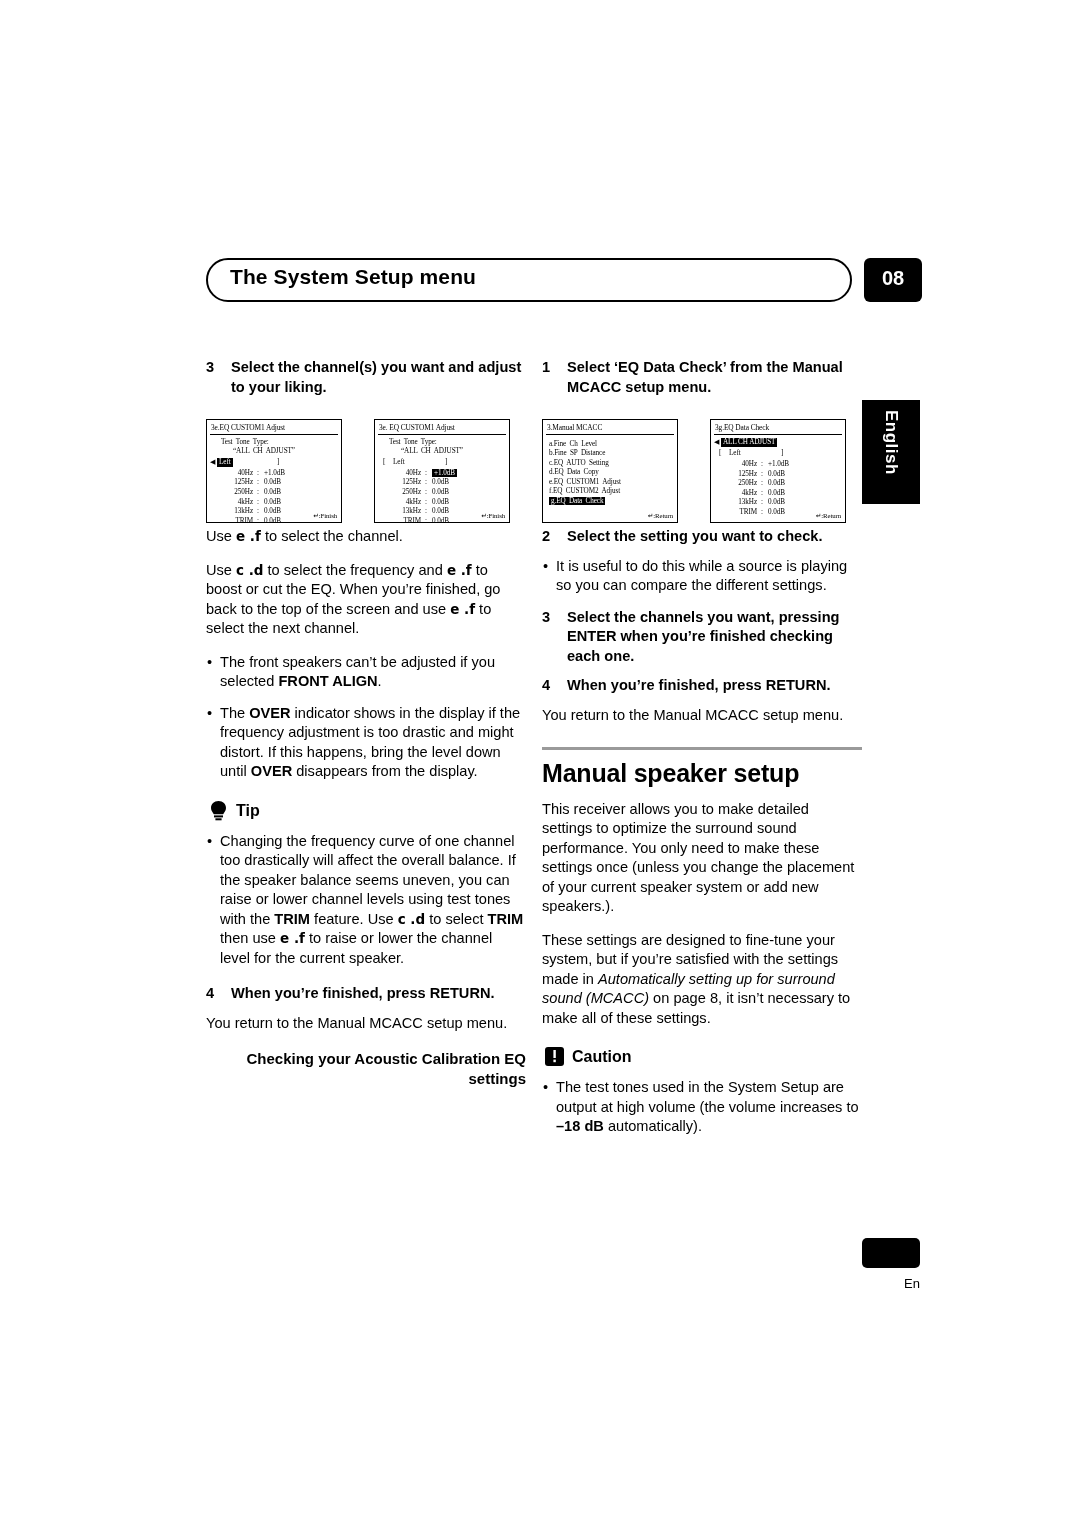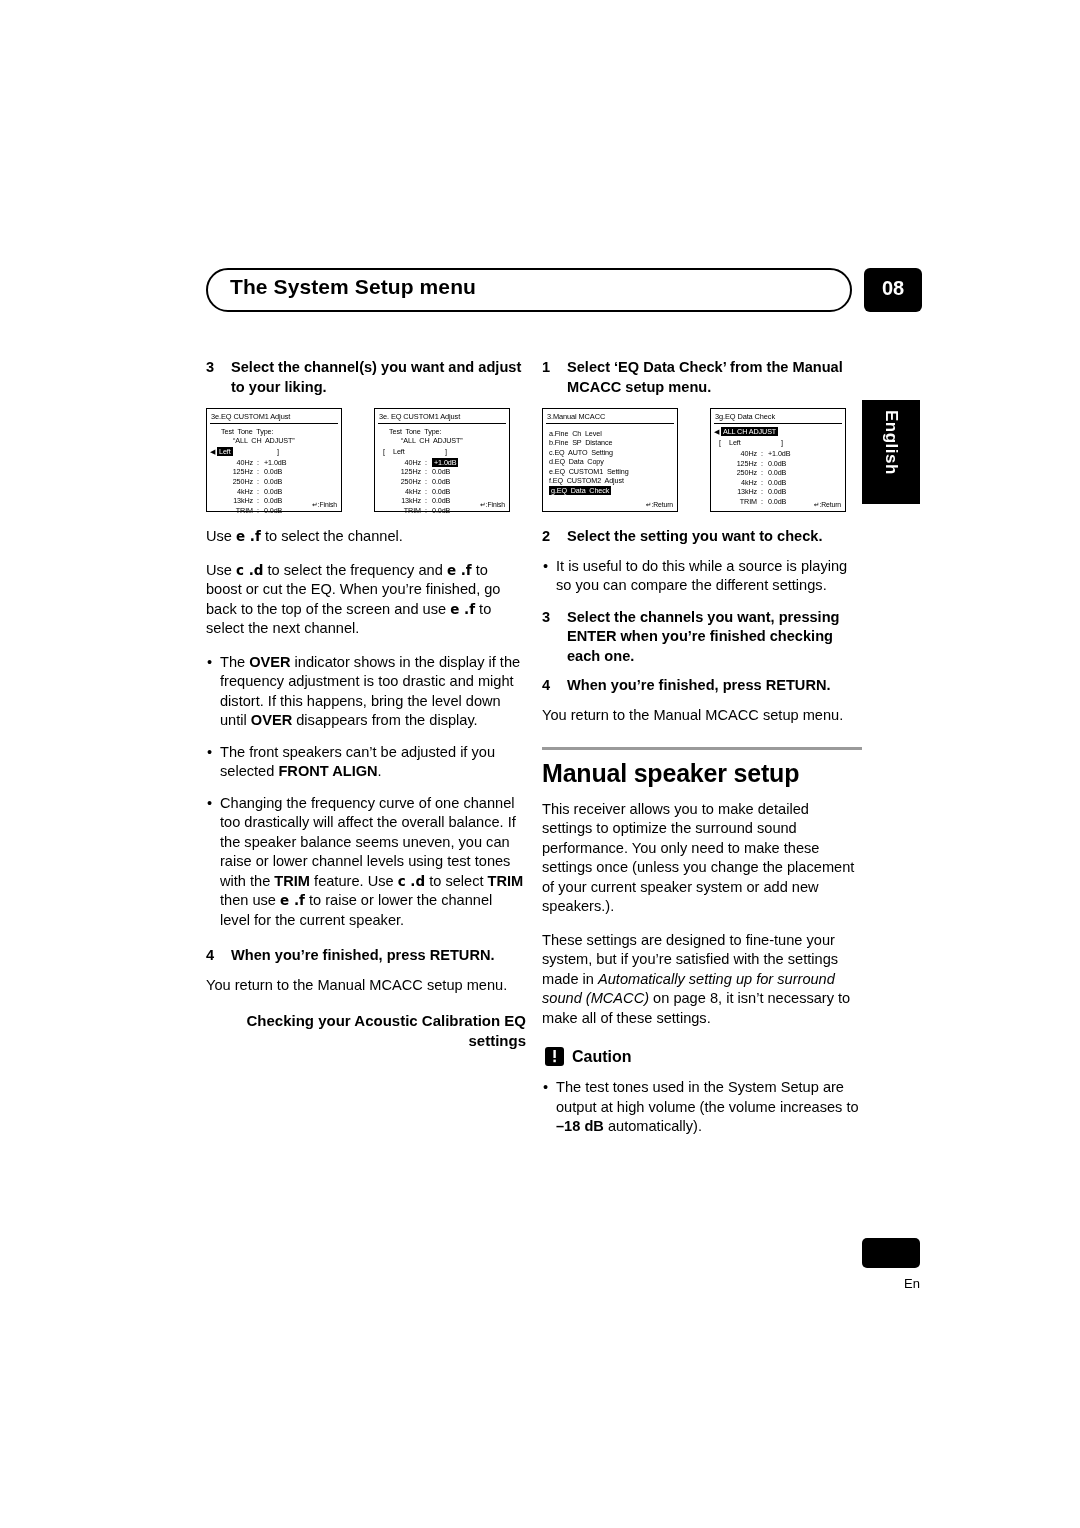--- a/index.html
+++ b/index.html
@@ -19,21 +19,21 @@
     position: absolute;
     left: 0; top: 0;
     width: 1080px;
     height: 1528px;
   }
 
   
   .header {
     position: absolute;
     left: 206px;
-    top: 268px;
+    top: 258px;
     width: 716px;
     height: 48px;
   }
   .header-bar {
     position: absolute;
     left: 0; top: 0;
     width: 646px;
     height: 44px;
     border: 2px solid #000;
     border-radius: 22px;
@@ -131,26 +131,26 @@
   }
 
   
   .osd-row {
     position: relative;
     height: 106px;
     margin-bottom: 14px;
   }
   .osd {
     position: absolute;
-    top: 1px;
+    top: 12px;
     width: 136px;
     height: 104px;
     border: 1.5px solid #000;
     box-sizing: border-box;
-    font-family: Liberation Sans, sans-serif;
+    font-family: Liberation Serif, serif;
     font-size: 7.2px;
     line-height: 9.4px;
     letter-spacing: -0.1px;
     background: #fff;
   }
   .osd .title {
     position: absolute;
     left: 4px;
     top: 2.5px;
     font-size: 7.4px;
@@ -377,24 +377,34 @@
             </table>
         </div>
         <div class="foot">↵:Finish</div>
       </div>
     </div>
 
     <p><span>Use </span><span class="nav-key">e .f</span><span> to select the channel.</span></p>
 
     <p><span>Use </span><span class="nav-key">c .d</span><span> to select the frequency and </span><span class="nav-key">e .f</span><span> to boost or cut the EQ. When you’re finished, go back to the top of the screen and use </span><span class="nav-key">e .f</span><span> to select the next channel.</span></p>
 
+    <div class="bullet"><span>The front speakers can’t be adjusted if you selected </span><b>FRONT ALIGN</b><span>.</span></div>
+
     <div class="bullet"><span>The </span><b>OVER</b><span> indicator shows in the display if the frequency adjustment is too drastic and might distort. If this happens, bring the level down until </span><b>OVER</b><span> disappears from the display.</span></div>
 
-    <div class="bullet"><span>The front speakers can’t be adjusted if you selected </span><b>FRONT ALIGN</b><span>.</span></div>
-
+    <div class="noteblock">
+      <span class="ico">
+        <svg width="21" height="21" viewBox="0 0 21 21">
+          <path d="M10.5 1 C6 1 3 4.2 3 8 C3 11 5 12.6 5.8 14.2 L15.2 14.2 C16 12.6 18 11 18 8 C18 4.2 15 1 10.5 1 Z" fill="#000"></path>
+          <rect x="6" y="15.4" width="9" height="2" fill="#000"></rect>
+          <rect x="7.4" y="18.3" width="6.2" height="2" fill="#000"></rect>
+        </svg>
+      </span>
+      <span class="lbl">Tip</span>
+    </div>
 
     <div class="bullet"><span>Changing the frequency curve of one channel too drastically will affect the overall balance. If the speaker balance seems uneven, you can raise or lower channel levels using test tones with the </span><b>TRIM</b><span> feature. Use </span><span class="nav-key">c .d</span><span> to select </span><b>TRIM</b><span> then use </span><span class="nav-key">e .f</span><span> to raise or lower the channel level for the current speaker.</span></div>
 
     <div class="step" style="margin-top:16px;">
       <span class="num">4</span><span>When you’re finished, press RETURN.</span>
     </div>
     <p>You return to the Manual MCACC setup menu.</p>
 
     <h3 class="sub">Checking your Acoustic Calibration EQ settings</h3>
 
@@ -408,21 +418,21 @@
 
     <div class="osd-row">
       <div class="osd" style="left:0px;">
         <div class="title">3.Manual  MCACC</div>
         <div class="hr"></div>
         <div class="body" style="top:20px;">
           <div class="lbl">a.Fine  Ch  Level</div>
           <div class="lbl">b.Fine  SP  Distance</div>
           <div class="lbl">c.EQ  AUTO  Setting</div>
           <div class="lbl">d.EQ  Data  Copy</div>
-          <div class="lbl">e.EQ  CUSTOM1  Setting</div>
+          <div class="lbl">e.EQ  CUSTOM1  Adjust</div>
           <div class="lbl">f.EQ  CUSTOM2  Adjust</div>
           <div class="lbl" style="margin-top:1px;"><span class="inv">g.EQ  Data  Check</span></div>
         </div>
         <div class="foot">↵:Return</div>
       </div>
 
       <div class="osd" style="left:168px;">
         <div class="title">3g.EQ  Data  Check</div>
         <div class="hr"></div>
         <div class="body">

